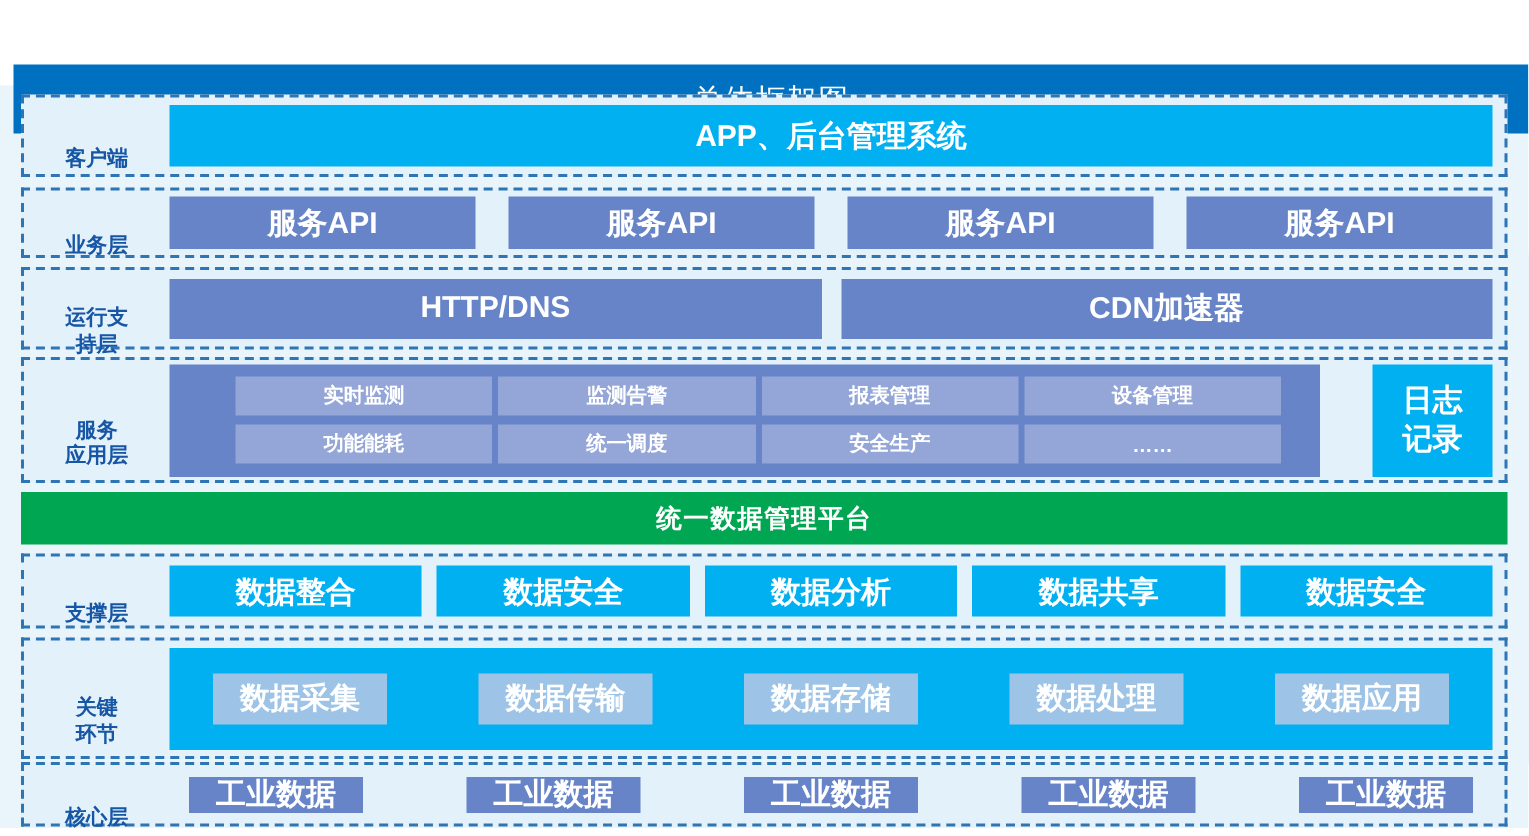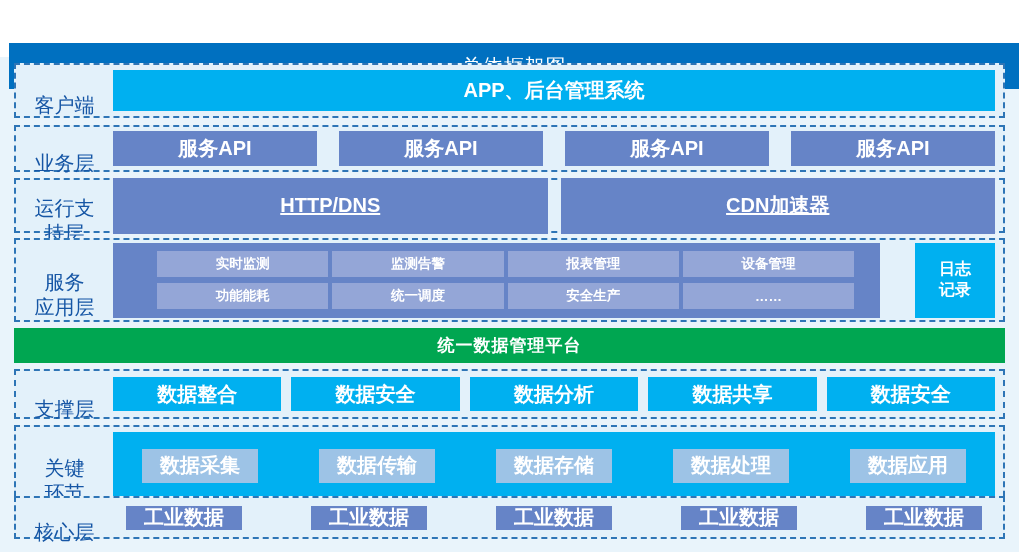--- a/index.html
+++ b/index.html
@@ -3,56 +3,56 @@
 <meta charset="utf-8">
 <style>
   html,body{margin:0;padding:0;background:#ffffff;}
   body{font-family:"Liberation Sans","DejaVu Sans",sans-serif;}
   .canvas{position:relative;width:1019px;height:557px;background:#ffffff;overflow:hidden;}
   .bg-panel{position:absolute;left:0;top:57px;width:1019px;height:495px;background:var(--panel-bg,#E9F4FB);}
   .titlebar{position:absolute;left:9px;top:11px;width:1010px;height:46px;background:var(--title-bar,#0070C0);
     color:#ffffff;font-size:20px;font-weight:normal;display:flex;align-items:center;justify-content:center;letter-spacing:1px;margin-top:32px;}
   .layer{position:absolute;left:14px;width:991px;box-sizing:border-box;border:2px dashed var(--dash-border,#2E75B6);
     background:var(--layer-bg,#E3F1FA);display:flex;align-items:center;}
-  .layer-label{flex:0 0 97px;text-align:center;color:var(--label-text,#1656A5);font-weight:normal;font-size:20px;
+  .layer-label{flex:0 0 97px;text-align:center;color:var(--label-text,#1656A5);font-weight:bold;font-size:14px;
     line-height:1.25;white-space:pre-line;margin-top:30px;}
   .content{flex:1;display:flex;align-items:center;margin-right:8px;}
   .box{display:flex;align-items:center;justify-content:center;color:#fff;font-weight:bold;font-size:20px;text-align:center;}
   .cyan{background:var(--cyan-box,#00B0F0);}
   .slate{background:var(--slate-box,#6684C7);}
   .bar-full{flex:1;height:41px;}
   .biz .box{flex:1;height:35px;}
   .biz .content{gap:22px;}
-  .run .box{flex:1;height:56px;text-decoration:underline;}
+  .run .box{flex:1;height:40px;}
   .run .content{gap:13px;}
   
   .sa-wrap{flex:1;display:flex;align-items:stretch;height:75px;margin-right:8px;gap:29px;}
   .sa-container{flex:1;background:var(--slate-box,#6684C7);padding:8px 26px 8px 44px;
     display:flex;flex-direction:column;justify-content:center;gap:6px;box-sizing:border-box;}
   .sa-row{display:flex;gap:4px;}
   .sa-row .box{flex:1;height:26px;background:var(--slate-inner-box,#94A6D7);font-size:13.5px;}
   .sa-log{flex:0 0 80px;margin-left:6px;display:flex;align-items:center;justify-content:center;
-    background:var(--cyan-box,#00B0F0);color:#fff;font-weight:bold;font-size:16px;white-space:pre-line;text-align:center;line-height:1.3;}
+    background:var(--cyan-box,#00B0F0);color:#fff;font-weight:bold;font-size:20px;white-space:pre-line;text-align:center;line-height:1.3;}
   .green-bar{position:absolute;left:14px;top:328px;width:991px;height:35px;background:var(--green-bar,#00A651);
     color:#fff;font-weight:bold;font-size:17px;display:flex;align-items:center;justify-content:center;letter-spacing:1px;}
   .sup .box{flex:1;height:34px;}
   .sup .content{gap:10px;}
   .key-container{flex:1;height:68px;margin-right:8px;background:var(--cyan-box,#00B0F0);
     display:flex;align-items:center;justify-content:space-between;padding:0 29px;box-sizing:border-box;}
   .key-container .box{flex:0 0 116px;height:34px;background:var(--key-inner-box,#9DC3E6);}
   .five-row{flex:1;display:flex;align-items:center;justify-content:space-between;padding:0 13px;margin-right:8px;}
   .five-row .box{flex:0 0 116px;height:24px;}
   
   .l-client{top:63px;height:55px;}
   .l-biz{top:125px;height:47px;}
   .l-run{top:178px;height:55px;}
   .l-sa{top:238px;height:84px;}
   .l-sup{top:369px;height:50px;}
   .l-key{top:425px;height:81px;}
-  .l-core{top:496px;height:43px;}
+  .l-core{top:508px;height:43px;}
 </style>
 </head>
 <body>
 
 <div class="canvas">
   <div class="bg-panel"></div>
 
   <div class="titlebar">总体框架图</div>
 
   <div class="layer l-client">

